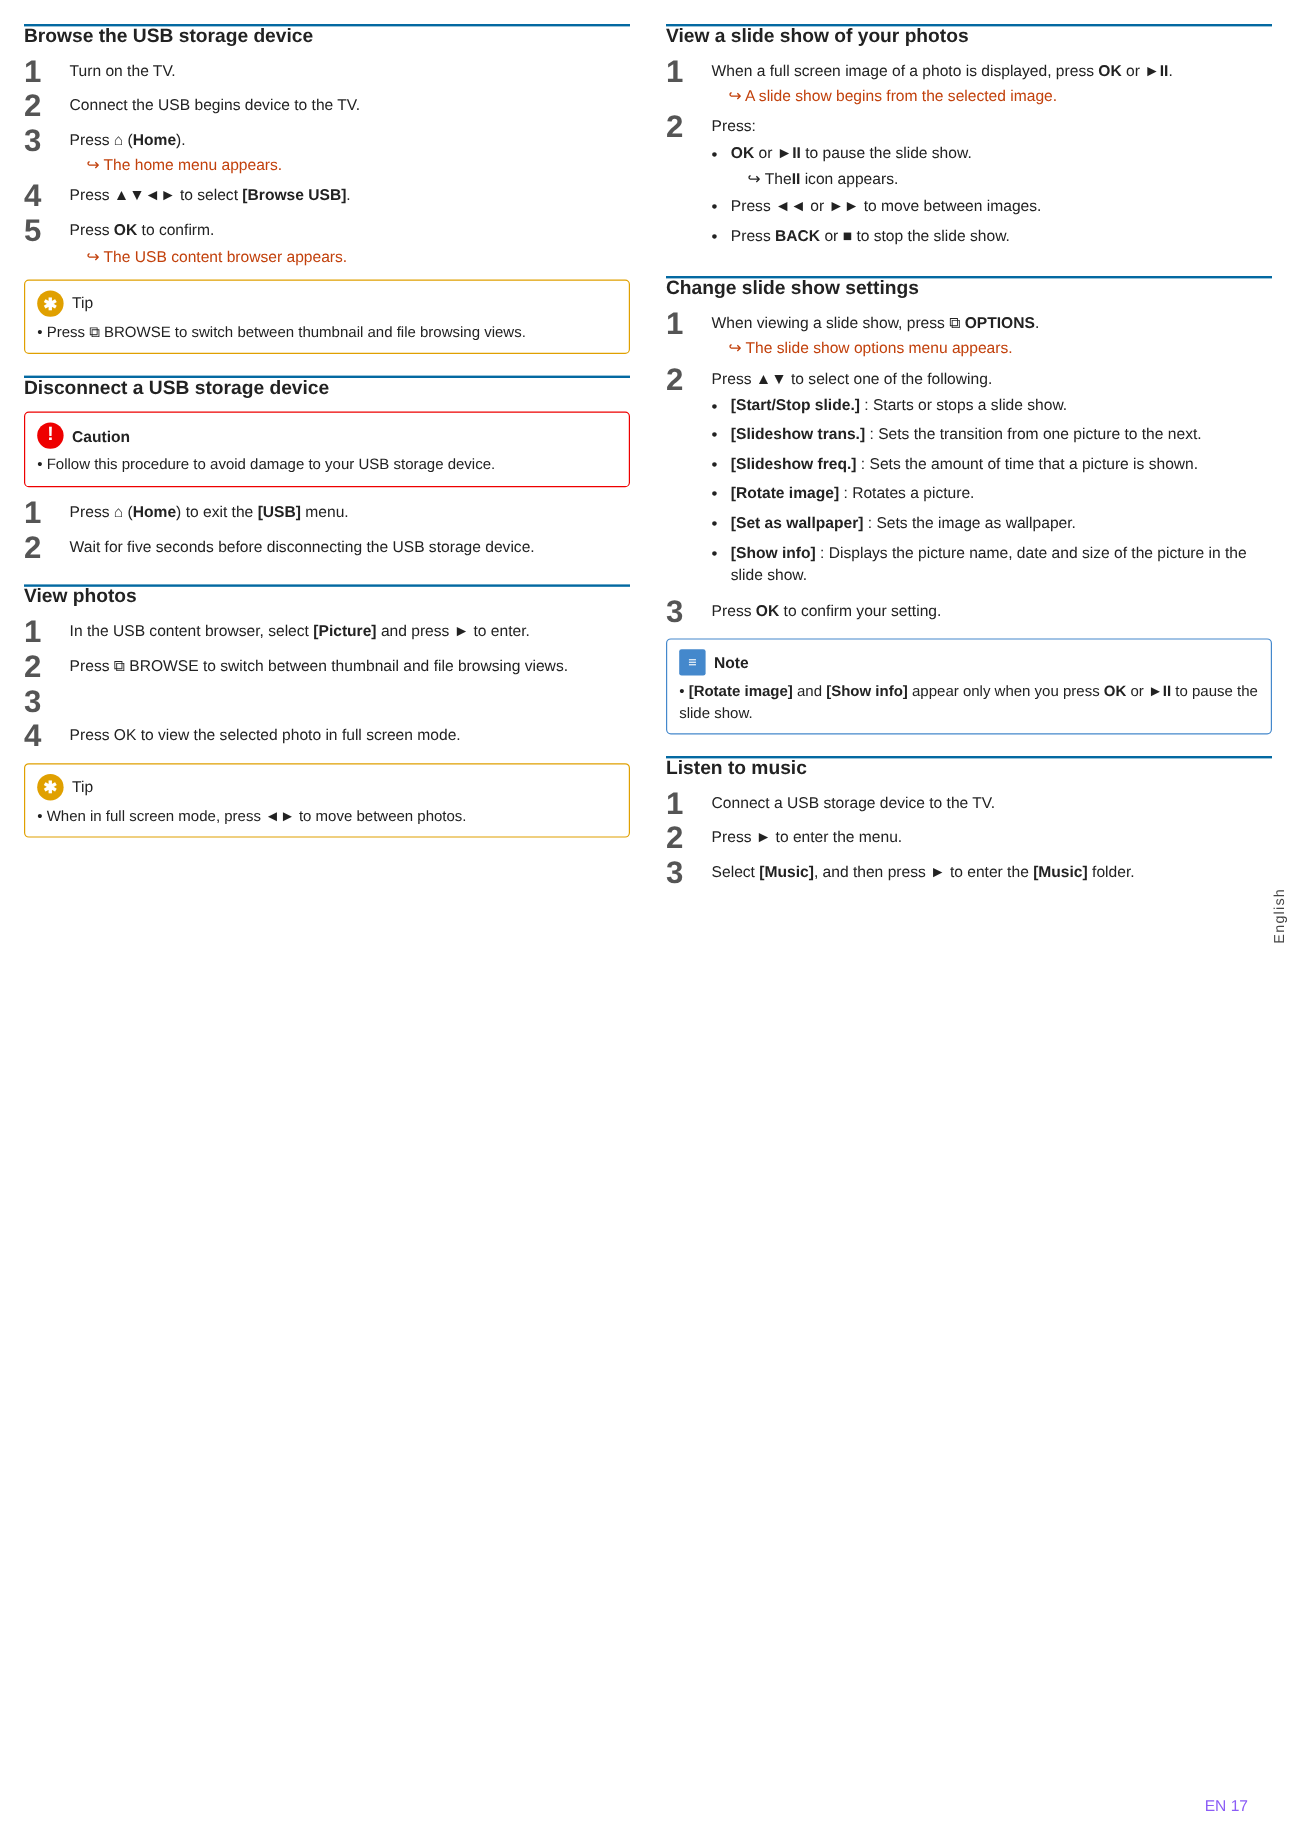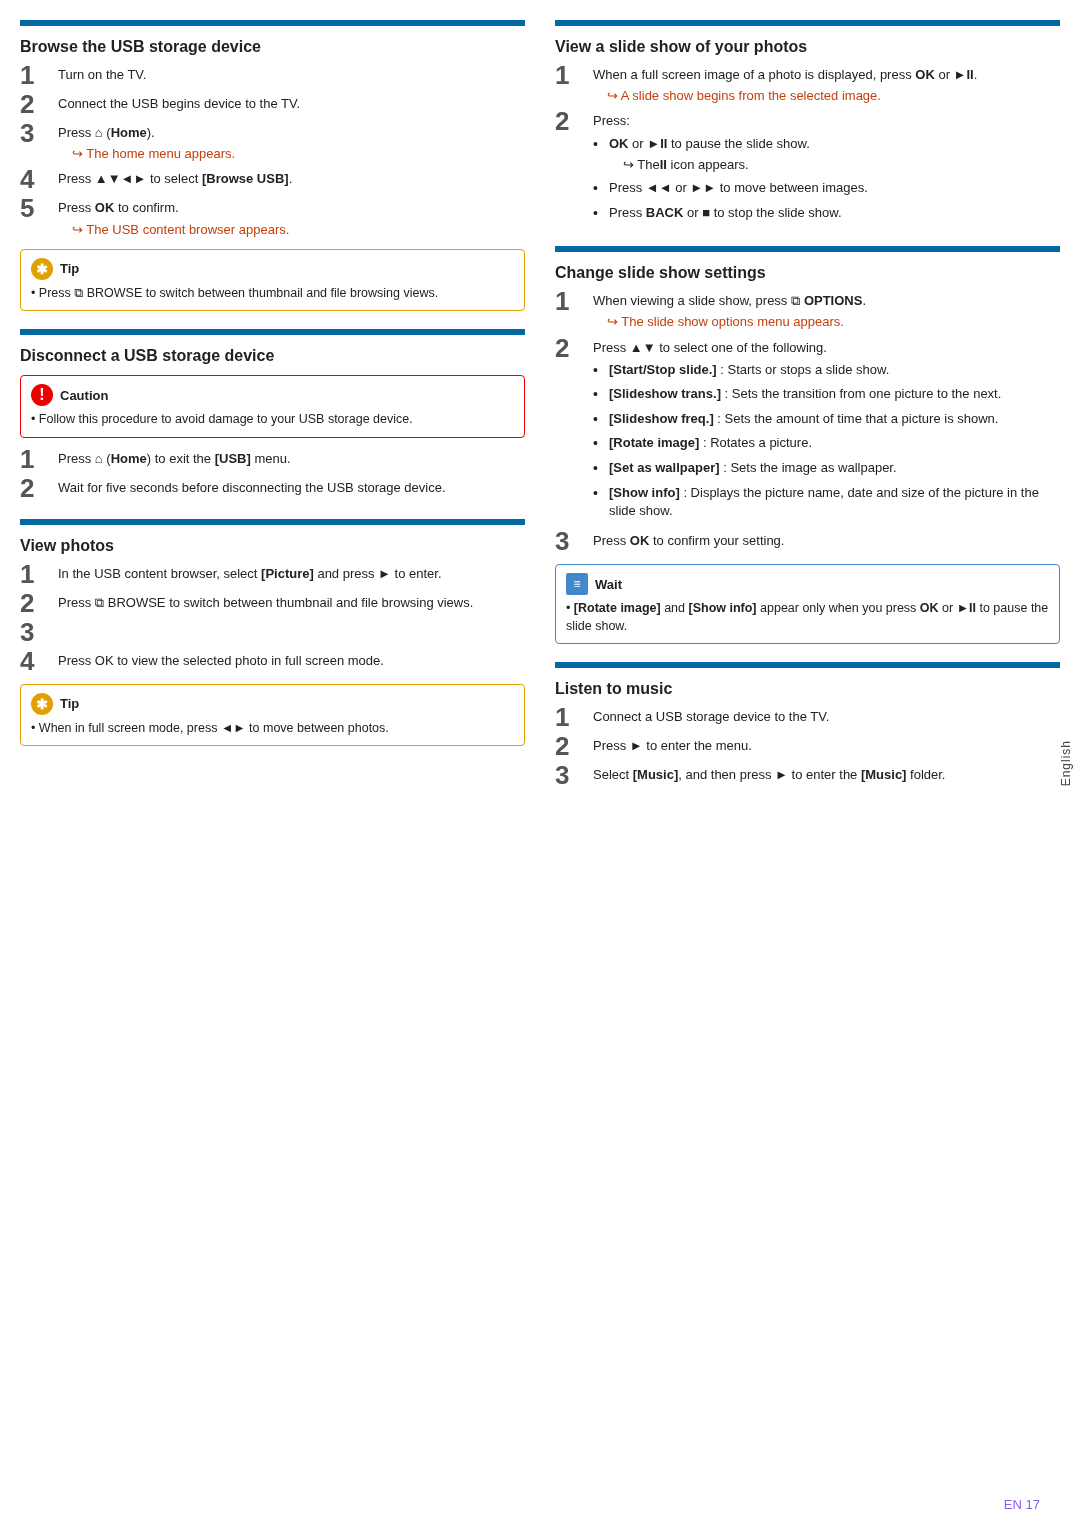--- a/index.html
+++ b/index.html
@@ -18,22 +18,21 @@
       grid-template-rows: auto;
       width: 1040px;
       margin: 0 auto;
       padding: 20px 0;
       gap: 0 30px;
     }
     .left-col { grid-column: 1; }
     .right-col { grid-column: 2; }
 
     .section {
-      border-top: 6px solid #0369a1;
-      padding-top: 12px;
+      border-top: 2px solid #0369a1;
       margin-bottom: 18px;
     }
     .section-title {
       font-size: 16px;
       font-weight: bold;
       margin-bottom: 10px;
     }
     .step-list { list-style: none; margin: 0; padding: 0; }
     .step-item {
       display: flex;
@@ -74,21 +73,21 @@
       background: #e0a000;
       border-radius: 50%;
       display: inline-flex;
       align-items: center;
       justify-content: center;
       color: #fff;
       font-size: 14px;
       font-weight: bold;
       margin-right: 7px;
     }
-    .tip-label { font-weight: bold; font-size: 13px; }
+    .tip-label { font-weight: normal; font-size: 13px; }
     .tip-content { font-size: 12.5px; line-height: 1.4; }
 
     .caution-box {
       border: 1.5px solid #e00;
       border-radius: 4px;
       padding: 8px 10px;
       margin: 8px 0 12px 0;
       background: #fff;
     }
     .caution-header {
@@ -360,21 +359,21 @@
             </span>
           </li>
           <li class="step-item">
             <span class="step-num">3</span>
             <span class="step-text">Press <span class="bold">OK</span> to confirm your setting.</span>
           </li>
         </ul>
         <div class="note-box">
           <div class="note-header">
             <span class="note-icon">≡</span>
-            <span class="note-label">Wait</span>
+            <span class="note-label">Note</span>
           </div>
           <div class="note-content">
             • <span class="bold">[Rotate image]</span> and <span class="bold">[Show info]</span> appear only when you press <span class="bold">OK</span> or <span class="bold">►II</span> to pause the slide show.
           </div>
         </div>
       </div>
 
       <div class="section">
         <div class="section-title">Listen to music</div>
         <ul class="step-list">

